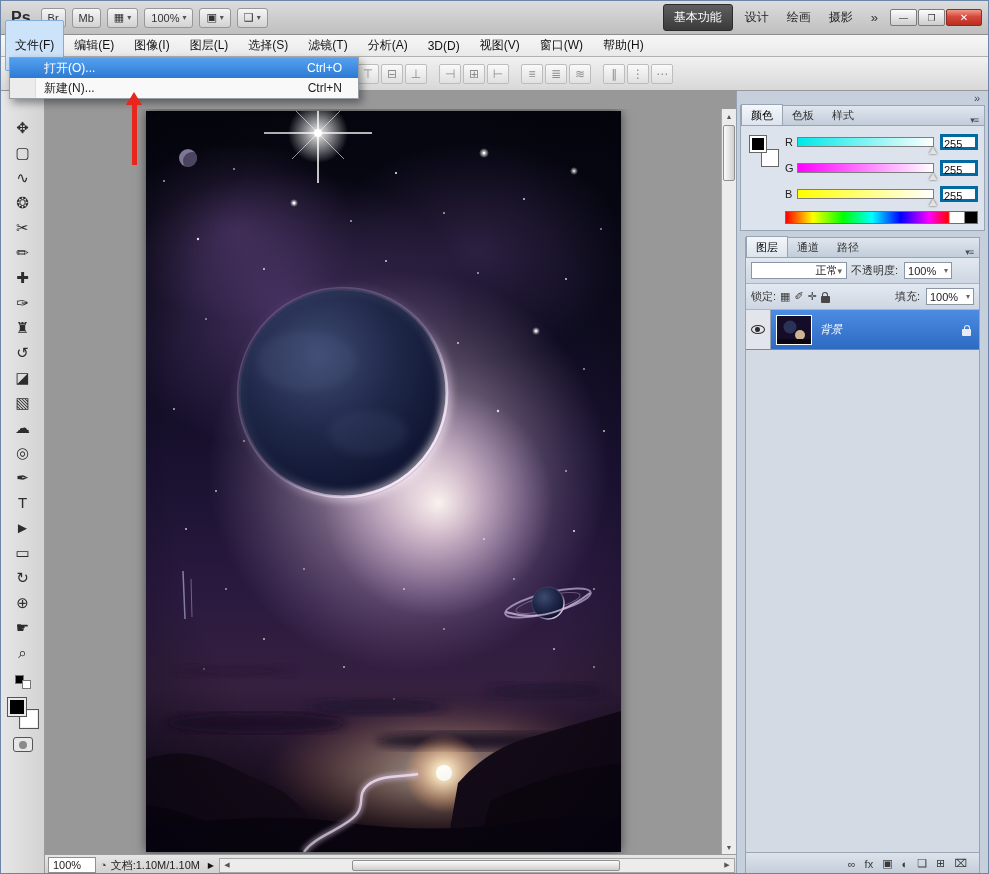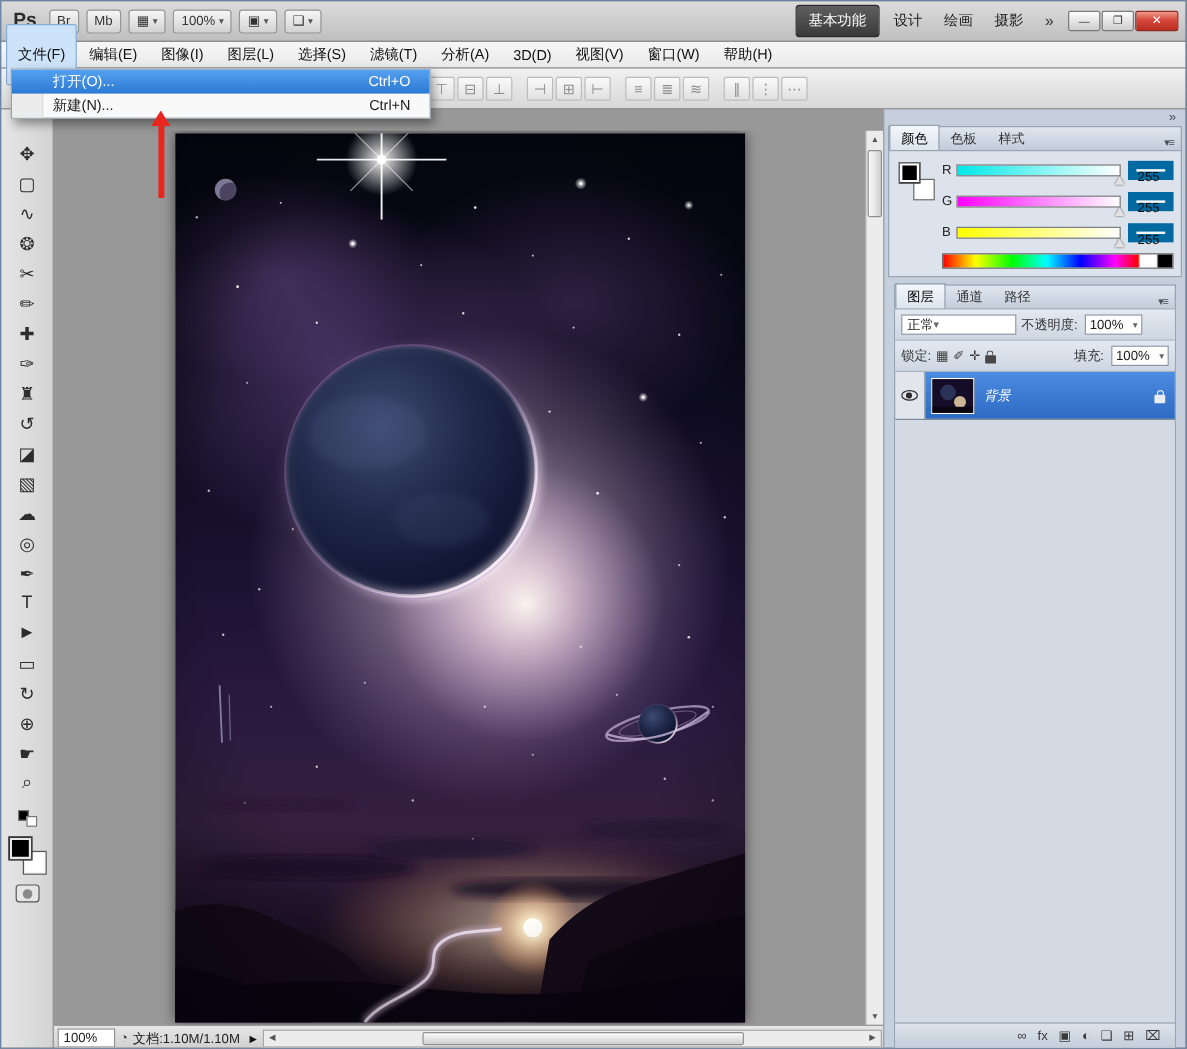--- a/index.html
+++ b/index.html
@@ -81,28 +81,28 @@
   .cp-swatches .bgs{position:absolute;right:2px;bottom:2px;width:18px;height:18px;background:#fff;border:1px solid #666}
   .cp-swatches .fgs{position:absolute;left:2px;top:2px;width:18px;height:18px;background:#000;border:1px solid #666;box-shadow:0 0 0 2px #fff inset}
   .cp-right{flex:1}
   .cslider{display:flex;align-items:center;height:18px;margin-bottom:8px}
   .clabel{width:12px;font-size:11px;color:#222}
   .track{flex:1;height:10px;border:1px solid #7d7d7d;position:relative;margin-right:6px;background:#fff}
   .track-r{background:linear-gradient(to right,#00e8e8,#ffffff)}
   .track-g{background:linear-gradient(to right,#ff00ff,#ffffff)}
   .track-b{background:linear-gradient(to right,#ffff00,#ffffff)}
   .sthumb{position:absolute;right:-4px;bottom:-8px;width:0;height:0;border-left:4px solid transparent;border-right:4px solid transparent;border-bottom:7px solid #e2e2e2;filter:drop-shadow(0 0 1px #555)}
-  .valuebox{width:38px;height:16px;background:#fff;border:7px solid #0369a1;font-size:11px;padding:1px 1px;color:#111}
+  .valuebox{width:38px;height:16px;background:#fff;border:3px solid #0369a1;font-size:11px;padding:1px 1px;color:#111}
   .spectrum{height:13px;border:1px solid #6e6e6e;margin-top:2px;background:linear-gradient(to right,#ff0000 0%,#ffff00 14%,#00ff00 30%,#00ffff 45%,#0000ff 60%,#ff00ff 75%,#ff0000 85%,#ffffff 86%,#ffffff 93%,#000000 94%,#000000 100%)}
 
   
   .layers-wrap{flex:1;display:flex;flex-direction:column;margin:6px 8px 0;min-height:0}
   .lcontent{background:#d3dae4;border:1px solid #97a4b4;flex:1;display:flex;flex-direction:column;min-height:0}
   .lrow{display:flex;align-items:center;padding:4px 5px;gap:4px;background:linear-gradient(#e3e9f1,#cdd6e2);border-bottom:1px solid #aab4c2}
-  .blendbox{width:96px;height:17px;background:#fff;border:1px solid #8a96a5;display:flex;align-items:center;justify-content:flex-start;padding:0 4px;font-size:11px}
+  .blendbox{width:96px;height:17px;background:#fff;border:1px solid #8a96a5;display:flex;align-items:center;justify-content:flex-end;padding:0 4px;font-size:11px}
   .blendbox .va{color:#666;font-size:9px}
   .lbl{font-size:11px;color:#333;white-space:nowrap}
   .valdd{width:48px;height:17px;background:#fff;border:1px solid #8a96a5;display:flex;align-items:center;justify-content:space-between;padding:0 3px;font-size:11px;margin-left:2px}
   .valdd .va{color:#666;font-size:8px}
   .lockicons{display:flex;gap:4px;align-items:center;color:#3d3d3d;font-size:11px}
   .mini-lock{position:relative;width:9px;height:7px;background:#474747;margin-top:5px;border-radius:1px}
   .mini-lock::before{content:"";position:absolute;left:1.5px;top:-4px;width:4px;height:4px;border:1.5px solid #474747;border-bottom:none;border-radius:3px 3px 0 0}
   .mini-lock.light{background:#e8ecf2}
   .mini-lock.light::before{border-color:#e8ecf2}
   .layer-row{height:40px;background:linear-gradient(#4c8ce2,#2e6ac2);display:flex;align-items:center;border-bottom:1px solid #7c8894}

